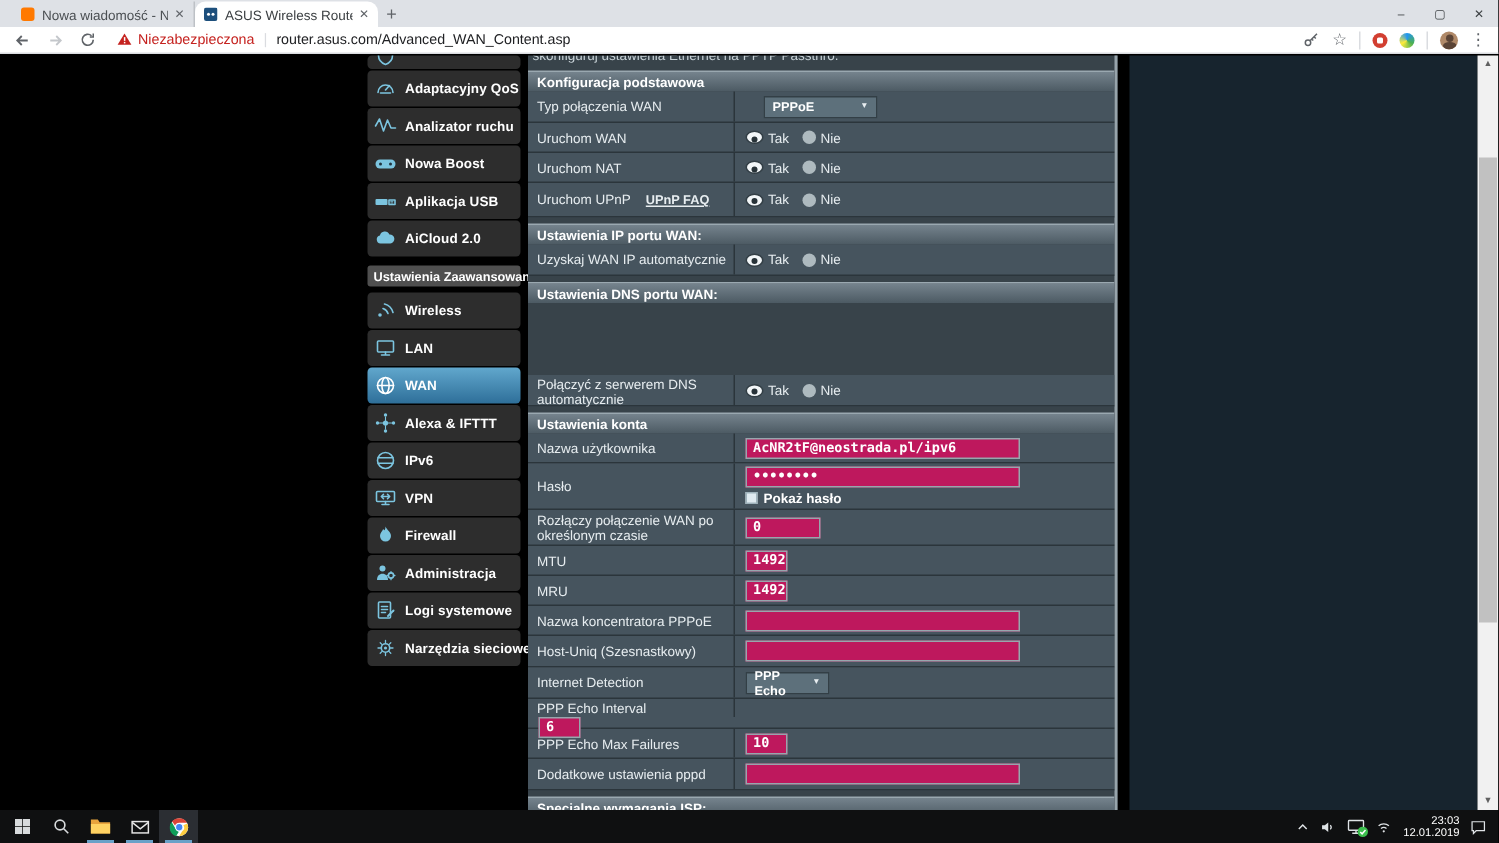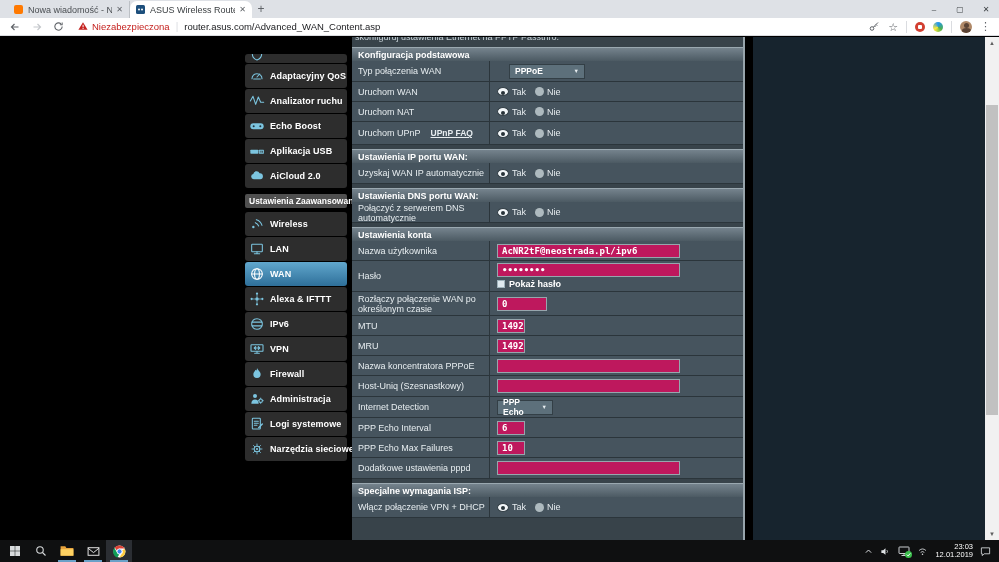--- a/index.html
+++ b/index.html
@@ -38,21 +38,21 @@
   .avatar::after{content:"";position:absolute;left:1.5px;top:7.5px;width:9px;height:5px;border-radius:50%;background:#5b4436}
   .star{font-size:11px;color:#5f6368;line-height:10px}
   .dots{font-size:11px;color:#5f6368}
   .tbdiv{width:1px;height:12px;background:#dadce0}
 
   
   .content{position:absolute;top:36px;left:0;width:999px;height:504px;background:#000;overflow:hidden}
   .pagebg{position:absolute;left:753px;top:1px;width:232px;height:503px;background:#17242e}
 
   
-  .sidebar{position:absolute;left:245px;top:18px;width:102px}
+  .sidebar{position:absolute;left:245px;top:1px;width:102px}
   .side-item{height:24px;margin-bottom:1px;background:#2d2d2d;border-radius:3px;display:flex;align-items:center;
              padding:0 3px;box-sizing:border-box;color:#fff;cursor:default}
   .side-item .ic{width:17px;height:17px;color:#7cc5e0;flex:0 0 17px;display:flex;align-items:center;
                  justify-content:center;margin-right:5px}
   .side-item .lbl{font-size:9px;font-weight:bold;white-space:nowrap;letter-spacing:.1px}
   .side-item.active{background:linear-gradient(#61a7cd,#2e6f99)}
   .side-item.active .ic{color:#fff}
   .side-item.clipped{height:9px;overflow:hidden;align-items:flex-start}
   .side-item.clipped .ic{transform:translateY(-9px)}
   .side-header{height:14px;margin:6px 0 4px;background:#4f4f4f;color:#fff;font-size:8.5px;font-weight:bold;
@@ -209,21 +209,21 @@
           <span class="lbl">Analizator ruchu</span>
         </div>
         <div class="side-item">
           <span class="ic">
             <svg width="16" height="16" viewBox="0 0 24 24" fill="none" stroke="currentColor" stroke-width="1.6" stroke-linecap="round" stroke-linejoin="round">
               <rect x="2" y="8" width="20" height="9" rx="4.5" fill="currentColor" stroke="none"></rect>
               <circle cx="7" cy="12.5" r="1.5" fill="#20343f" stroke="none"></circle>
               <circle cx="17" cy="12.5" r="1.5" fill="#20343f" stroke="none"></circle>
             </svg>
           </span>
-          <span class="lbl">Echo Boost</span>
+          <span class="lbl">Nowa Boost</span>
         </div>
         <div class="side-item">
           <span class="ic">
             <svg width="16" height="16" viewBox="0 0 24 24" fill="none" stroke="currentColor" stroke-width="1.6" stroke-linecap="round" stroke-linejoin="round">
               <rect x="2" y="10" width="12" height="6" rx="1" fill="currentColor" stroke="none"></rect>
               <rect x="15.5" y="11" width="6" height="4.5"></rect>
               <path d="M17.3 12.3h2M17.3 14h2" stroke-width="1.1"></path>
             </svg>
           </span>
           <span class="lbl">Aplikacja USB</span>
@@ -396,21 +396,21 @@
           </div>
           <div class="f-value">
             <span class="radio sel"></span>
             <span class="radio-lab">Tak</span>
             <span class="radio unsel"></span>
             <span class="radio-lab">Nie</span>
           </div>
         </div>
         <div class="f-gap"></div>
         <div class="f-header">Ustawienia DNS portu WAN:</div>
-        <div class="f-row" style="height: 21px;">
+        <div class="f-row" style="height: 21px; margin-top: 48px;">
           <div class="f-label">
             <span>Połączyć z serwerem DNS automatycznie</span>
           </div>
           <div class="f-value">
             <span class="radio sel"></span>
             <span class="radio-lab">Tak</span>
             <span class="radio unsel"></span>
             <span class="radio-lab">Nie</span>
           </div>
         </div>
@@ -494,21 +494,21 @@
           <div class="f-label">
             <span>Internet Detection</span>
           </div>
           <div class="f-value">
             <div class="sel" style="width: 56px;">
               <span>PPP Echo</span>
               <span class="sel-arrow">▼</span>
             </div>
           </div>
         </div>
-        <div class="f-row" style="height: 20px;">
+        <div class="f-row" style="height: 20px; flex-direction: column;">
           <div class="f-label">
             <span>PPP Echo Interval</span>
           </div>
           <div class="f-value">
             <div class="inputbox" style="width: 28px;">
               <span class="input-txt">6</span>
             </div>
           </div>
         </div>
         <div class="f-row" style="height: 20px; justify-content: flex-end;">

